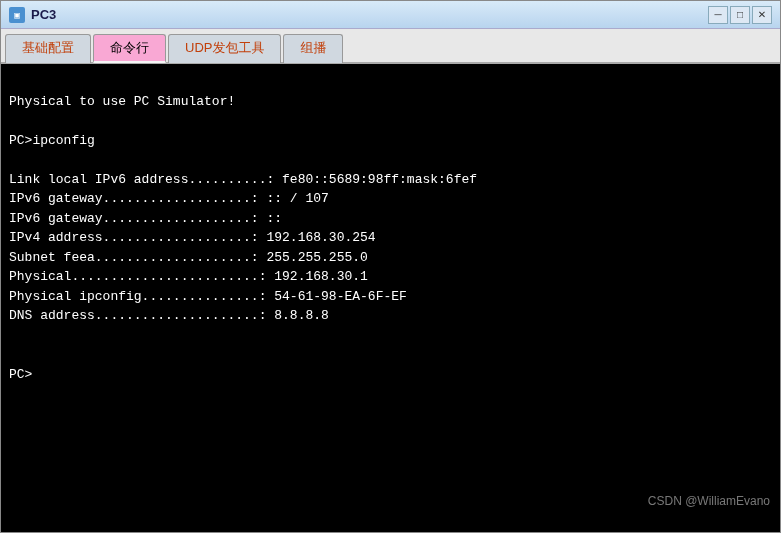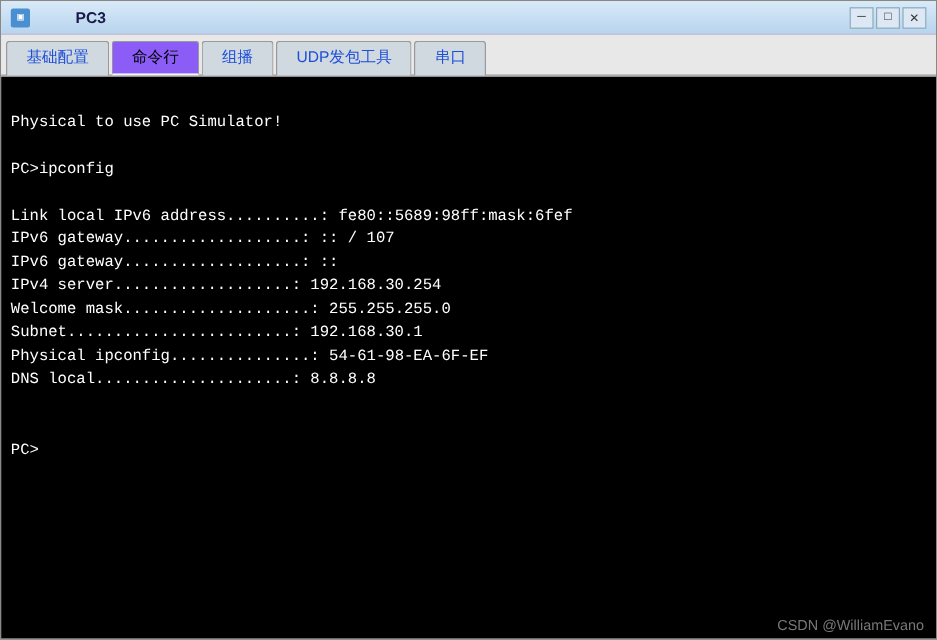--- a/index.html
+++ b/index.html
@@ -44,21 +44,20 @@
       color: white;
       font-weight: bold;
     }
 
     .title-text {
       flex: 1;
       font-size: 13px;
       color: #1a1a4a;
       font-weight: bold;
       font-family: 'Microsoft YaHei', sans-serif;
-      margin-left: 32px;
     }
 
     .title-buttons {
       display: flex;
       gap: 2px;
     }
 
     .title-btn {
       width: 20px;
       height: 18px;
@@ -84,28 +83,28 @@
     }
 
     .tab {
       padding: 4px 16px;
       background: #d0d8e0;
       border: 1px solid #999;
       border-bottom: none;
       cursor: pointer;
       font-size: 13px;
       font-family: 'Microsoft YaHei', 'SimSun', sans-serif;
-      color: #1d4ed8;
+      color: #c2410c;
       border-radius: 3px 3px 0 0;
       position: relative;
       bottom: -1px;
     }
 
     .tab.active {
-      background: #8b5cf6;
+      background: #f9a8d4;
       border-bottom: 2px solid #f5f5f5;
       color: #000;
       z-index: 1;
     }
 
     
     .terminal-container {
       flex: 1;
       background: #000;
       padding: 8px;
@@ -117,21 +116,21 @@
       font-family: 'Courier New', 'Lucida Console', monospace;
       font-size: 13px;
       color: #ffffff;
       line-height: 1.5;
       white-space: pre;
     }
 
     
     .watermark {
       position: absolute;
-      bottom: 4px;
+      bottom: 24px;
       right: 10px;
       color: #aaaaaa;
       font-size: 12px;
       font-family: Arial, sans-serif;
       opacity: 0.7;
     }
   </style>
 </head>
 <body>
 
@@ -150,42 +149,39 @@
   </div>
 
   <div class="tab-bar">
     <div class="tab">
       <span>基础配置</span>
     </div>
     <div class="tab active">
       <span>命令行</span>
     </div>
     <div class="tab">
-      <span>组播</span>
-    </div>
-    <div class="tab">
       <span>UDP发包工具</span>
     </div>
     <div class="tab">
-      <span>串口</span>
+      <span>组播</span>
     </div>
   </div>
 
   <div class="terminal-container">
     <div class="terminal-content">
 <span>Physical to use PC Simulator!</span>
 
 <span>PC&gt;ipconfig</span>
 
 <span><span>Link local IPv6 address..........: </span><span>fe80::5689:98ff:mask:6fef</span></span>
 <span><span>IPv6 gateway...................: </span><span>:: / 107</span></span>
 <span><span>IPv6 gateway...................: </span><span>::</span></span>
-<span><span>IPv4 server...................: </span><span>192.168.30.254</span></span>
-<span><span>Welcome mask....................: </span><span>255.255.255.0</span></span>
-<span><span>Subnet........................: </span><span>192.168.30.1</span></span>
+<span><span>IPv4 address...................: </span><span>192.168.30.254</span></span>
+<span><span>Subnet feea....................: </span><span>255.255.255.0</span></span>
+<span><span>Physical........................: </span><span>192.168.30.1</span></span>
 <span><span>Physical ipconfig...............: </span><span>54-61-98-EA-6F-EF</span></span>
-<span><span>DNS local.....................: </span><span>8.8.8.8</span></span>
+<span><span>DNS address.....................: </span><span>8.8.8.8</span></span>
 
 
 <span>PC&gt;</span></div>
     <div class="watermark">CSDN @WilliamEvano</div>
   </div>
 </div>
 
 </body></html>

